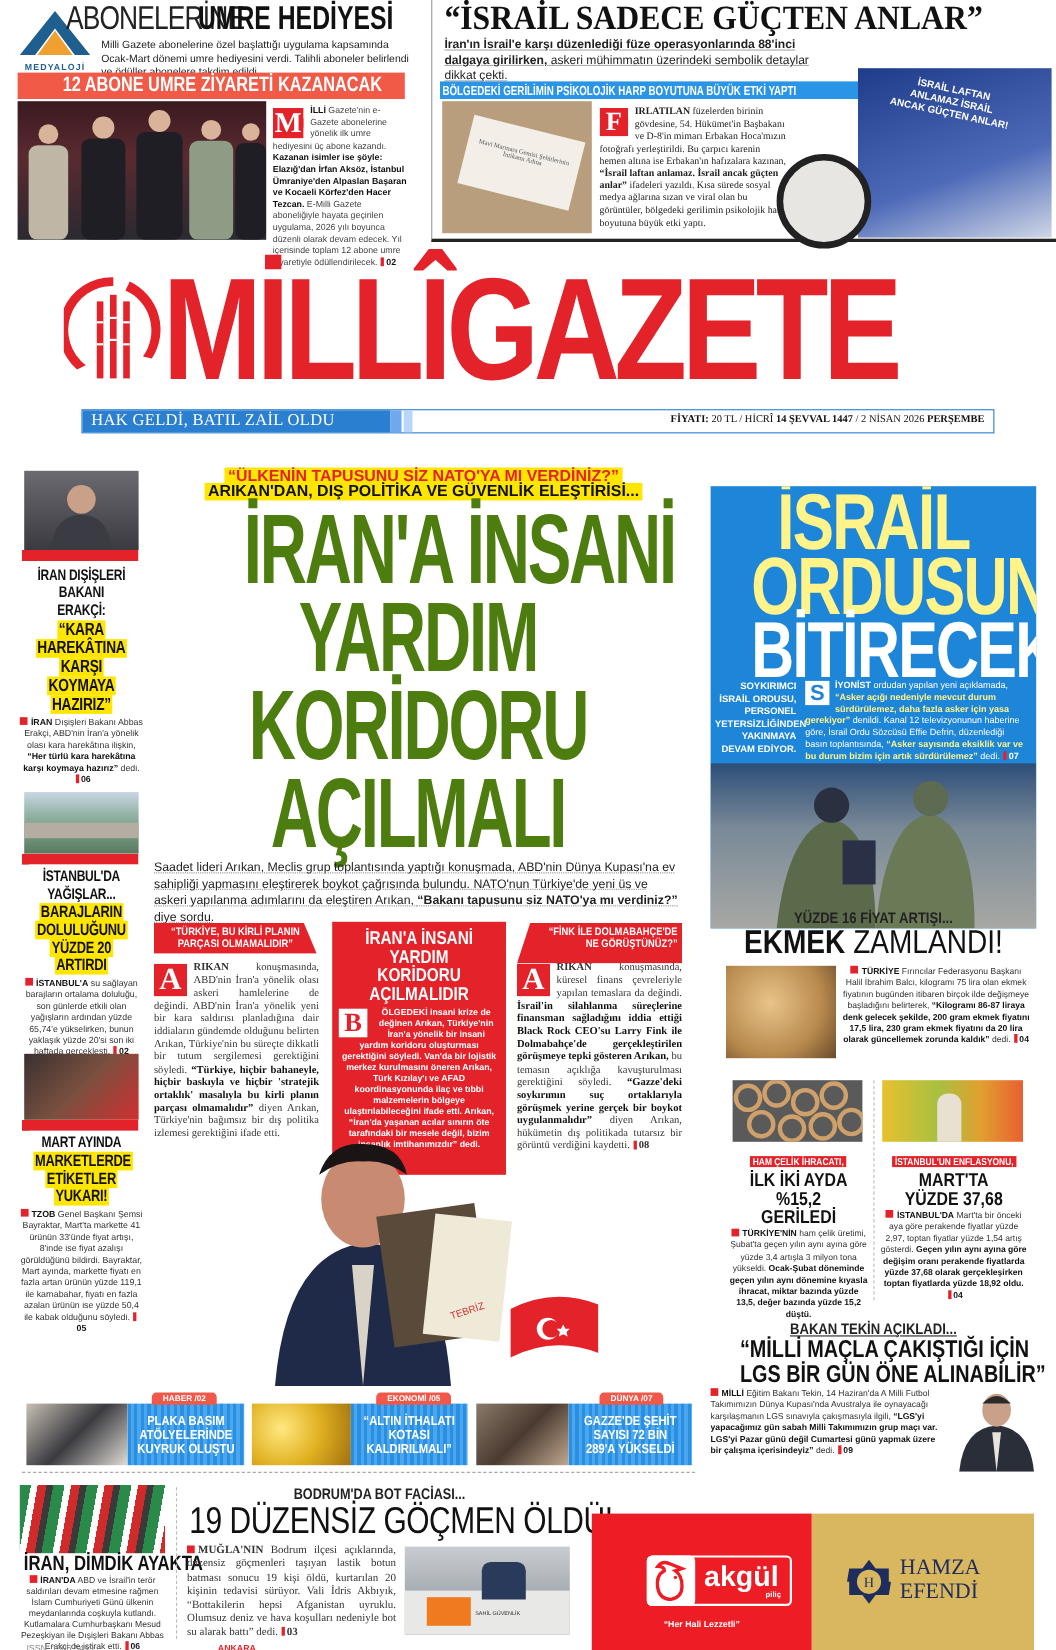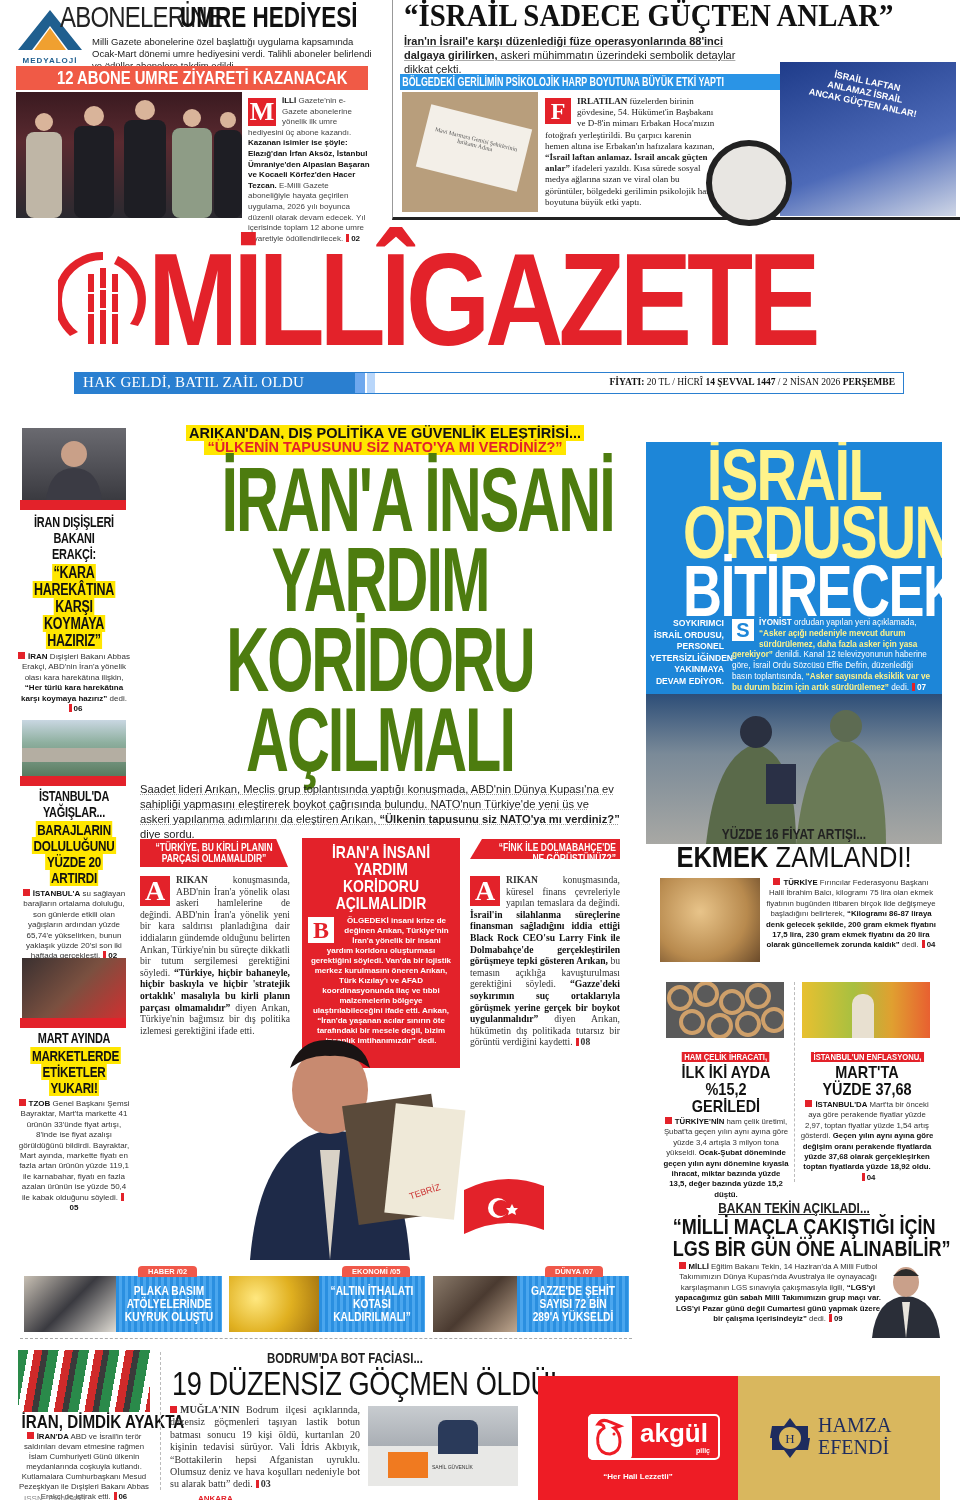--- a/index.html
+++ b/index.html
@@ -156,50 +156,50 @@
     <div class="side-hl" style="font-size:14px">MART AYINDA</div>
     <div class="side-hl" style="margin-top:2px;font-size:15px"><span class="yhl">MARKETLERDE ETİKETLER YUKARI!</span></div>
     <div class="p ctr" style="margin-top:3px;font-size:8px;line-height:10.4px">
       <span class="sq"></span><b>TZOB</b><span> Genel Başkanı Şemsi Bayraktar, Mart'ta markette 41 ürünün 33'ünde fiyat artışı, 8'inde ise fiyat azalışı görüldüğünü bildirdi. Bayraktar, Mart ayında, markette fiyatı en fazla artan ürünün yüzde 119,1 ile karnabahar, fiyatı en fazla azalan ürünün ise yüzde 50,4 ile kabak olduğunu söyledi.</span><span class="ref"></span><b>05</b>
     </div>
   </div>
 </aside>
 
 <main>
   <div class="abs ctr" style="left:150px;top:426px;width:470px">
+    <div style="font-weight:bold;font-size:14.5px;line-height:14px;color:#e3222a"><span class="yel" style="padding:0 3px">“ÜLKENİN TAPUSUNU SİZ NATO'YA MI VERDİNİZ?”</span></div>
     <div style="font-weight:bold;font-size:14.5px;line-height:14px"><span class="yel" style="padding:0 3px">ARIKAN'DAN, DIŞ POLİTİKA VE GÜVENLİK ELEŞTİRİSİ...</span></div>
-    <div style="font-weight:bold;font-size:14.5px;line-height:14px;color:#e3222a"><span class="yel" style="padding:0 3px">“ÜLKENİN TAPUSUNU SİZ NATO'YA MI VERDİNİZ?”</span></div>
   </div>
   <div class="abs ctr" style="left:140px;top:460px;width:480px;font-weight:bold;color:#4d7c0f;font-size:90px;line-height:80px;letter-spacing:-3px">
     <div style="transform:scaleX(.66);white-space:nowrap">İRAN'A İNSANİ</div>
     <div style="transform:scaleX(.66);white-space:nowrap">YARDIM</div>
     <div style="transform:scaleX(.66);white-space:nowrap">KORİDORU</div>
     <div style="transform:scaleX(.66);white-space:nowrap">AÇILMALI</div>
   </div>
   <div class="abs" style="left:140px;top:782px;width:480px;font-size:11.2px;line-height:15px;color:#222;text-decoration:underline dotted #999">
-    <span>Saadet lideri Arıkan, Meclis grup toplantısında yaptığı konuşmada, ABD'nin Dünya Kupası'na ev sahipliği yapmasını eleştirerek boykot çağrısında bulundu. NATO'nun Türkiye'de yeni üs ve askeri yapılanma adımlarını da eleştiren Arıkan, </span><b>“Ülkenin tapusunu siz NATO'ya mı verdiniz?”</b><span> diye sordu.</span>
+    <span>Saadet lideri Arıkan, Meclis grup toplantısında yaptığı konuşmada, ABD'nin Dünya Kupası'na ev sahipliği yapmasını eleştirerek boykot çağrısında bulundu. NATO'nun Türkiye'de yeni üs ve askeri yapılanma adımlarını da eleştiren Arıkan, </span><b>“Bakanı tapusunu siz NATO'ya mı verdiniz?”</b><span> diye sordu.</span>
   </div>
 
   <div class="abs" style="left:140px;top:839px;width:148px;height:28px;background:#e3222a;color:#fff;font-weight:bold;font-size:10px;line-height:11px;text-align:center;padding-top:3px;clip-path:polygon(0 0,92% 0,100% 100%,0 100%)">
     <span style="display:inline-block;transform:scaleX(.85)">“TÜRKİYE, BU KİRLİ PLANIN PARÇASI OLMAMALIDIR”</span>
   </div>
   <div class="abs serif" style="left:140px;top:874px;width:150px;font-size:9.6px;line-height:11.6px;color:#333;text-align:justify">
     <span class="dropcap" style="width:30px;height:30px;font-size:28px;line-height:30px">A</span>
     <b>RIKAN</b><span> konuşmasında, ABD'nin İran'a yönelik olası askeri hamlelerine de değindi. ABD'nin İran'a yönelik yeni bir kara saldırısı planladığına dair iddiaların gündemde olduğunu belirten Arıkan, Türkiye'nin bu süreçte dikkatli bir tutum sergilemesi gerektiğini söyledi. </span><b style="color:#111">“Türkiye, hiçbir bahaneyle, hiçbir baskıyla ve hiçbir 'stratejik ortaklık' masalıyla bu kirli planın parçası olmamalıdır”</b><span> diyen Arıkan, Türkiye'nin bağımsız bir dış politika izlemesi gerektiğini ifade etti.</span>
   </div>
 
   <div class="abs" style="left:302px;top:838px;width:158px;height:230px;background:#e3222a;color:#fff;padding:6px 6px">
     <div class="ctr" style="font-weight:bold;font-size:17px;line-height:17px;transform:scaleX(.82)">İRAN'A İNSANİ YARDIM KORİDORU AÇILMALIDIR</div>
     <div style="margin-top:4px;font-weight:bold;font-size:8px;line-height:10px;text-align:center">
       <span style="float:left;background:#fff;color:#e3222a;font-family:'Liberation Serif',serif;width:26px;height:26px;font-size:24px;line-height:26px;margin:1px 5px 0 0;text-align:center">B</span>
       <span>ÖLGEDEKİ</span><span> insani krize de değinen Arıkan, Türkiye'nin İran'a yönelik bir insani yardım koridoru oluşturması gerektiğini söyledi. Van'da bir lojistik merkez kurulmasını öneren Arıkan, Türk Kızılay'ı ve AFAD koordinasyonunda ilaç ve tıbbi malzemelerin bölgeye ulaştırılabileceğini ifade etti. Arıkan, “İran'da yaşanan acılar sınırın öte tarafındaki bir mesele değil, bizim insanlık imtihanımızdır” dedi.</span>
     </div>
   </div>
 
-  <div class="abs" style="left:470px;top:839px;width:150px;height:20px;background:#e3222a;color:#fff;font-weight:bold;font-size:10px;line-height:11px;text-align:right;padding:3px 4px 0 0;clip-path:polygon(8% 0,100% 0,100% 100%,0 100%)">
+  <div class="abs" style="left:470px;top:839px;width:150px;height:37px;background:#e3222a;color:#fff;font-weight:bold;font-size:10px;line-height:11px;text-align:right;padding:3px 4px 0 0;clip-path:polygon(8% 0,100% 0,100% 100%,0 100%)">
     <span style="display:inline-block;transform:scaleX(.85);transform-origin:right">“FİNK İLE DOLMABAHÇE'DE NE GÖRÜŞTÜNÜZ?”</span>
   </div>
   <div class="abs serif" style="left:470px;top:874px;width:150px;font-size:9.6px;line-height:11.6px;color:#333;text-align:justify">
     <span class="dropcap" style="width:30px;height:30px;font-size:28px;line-height:30px">A</span>
     <b>RIKAN</b><span> konuşmasında, küresel finans çevreleriyle yapılan temaslara da değindi. </span><b style="color:#111">İsrail'in silahlanma süreçlerine finansman sağladığını iddia ettiği Black Rock CEO'su Larry Fink ile Dolmabahçe'de gerçekleştirilen görüşmeye tepki gösteren Arıkan,</b><span> bu temasın açıklığa kavuşturulması gerektiğini söyledi. </span><b style="color:#111">“Gazze'deki soykırımın suç ortaklarıyla görüşmek yerine gerçek bir boykot uygulanmalıdır”</b><span> diyen Arıkan, hükümetin dış politikada tutarsız bir görüntü verdiğini kaydetti.</span><span class="ref"></span><b>08</b>
   </div>
 
   <div class="abs" style="left:230px;top:1010px;width:250px;height:250px">
     <svg width="250" height="250">
       <path d="M20 250 Q30 130 100 120 Q170 120 180 250Z" fill="#1e2a48"></path>
@@ -292,21 +292,21 @@
     </div>
   </div>
 </section>
 
 <section>
   <div class="abs ctr" style="left:646px;top:1200px;width:296px;font-size:14px;font-weight:bold;color:#222;text-decoration:underline;transform:scaleX(.85)">BAKAN TEKİN AÇIKLADI...</div>
   <div class="abs ctr" style="left:646px;top:1216px;width:296px;font-weight:bold;font-size:22px;line-height:22px;white-space:nowrap">
     <div style="transform:scaleX(.82)">“MİLLİ MAÇLA ÇAKIŞTIĞI İÇİN</div>
     <div style="transform:scaleX(.82)">LGS BİR GÜN ÖNE ALINABİLİR”</div>
   </div>
-  <div class="abs p" style="left:673px;top:1262px;width:210px;font-size:7.8px;line-height:10.4px;text-align:center">
+  <div class="abs p" style="left:646px;top:1262px;width:210px;font-size:7.8px;line-height:10.4px;">
     <span class="sq"></span><b>MİLLİ</b><span> Eğitim Bakanı Tekin, 14 Haziran'da A Milli Futbol Takımımızın Dünya Kupası'nda Avustralya ile oynayacağı karşılaşmanın LGS sınavıyla çakışmasıyla ilgili, </span><b>“LGS'yi yapacağımız gün sabah Milli Takımımızın grup maçı var. LGS'yi Pazar günü değil Cumartesi günü yapmak üzere bir çalışma içerisindeyiz”</b><span> dedi.</span><span class="ref"></span><b>09</b>
   </div>
   <div class="abs" style="left:866px;top:1262px;width:80px;height:76px">
     <svg width="80" height="76">
         <path d="M6 76 Q10 36 40 34 Q70 36 74 76Z" fill="#2a2e38"></path>
         <ellipse cx="40" cy="20" rx="13" ry="15" fill="#c9a08a"></ellipse>
         <path d="M27 14 Q40 0 53 14Z" fill="#2a2a2a"></path>
         <path d="M36 40 L40 76 L44 40Z" fill="#e8e4dc"></path>
       </svg>
   </div>

